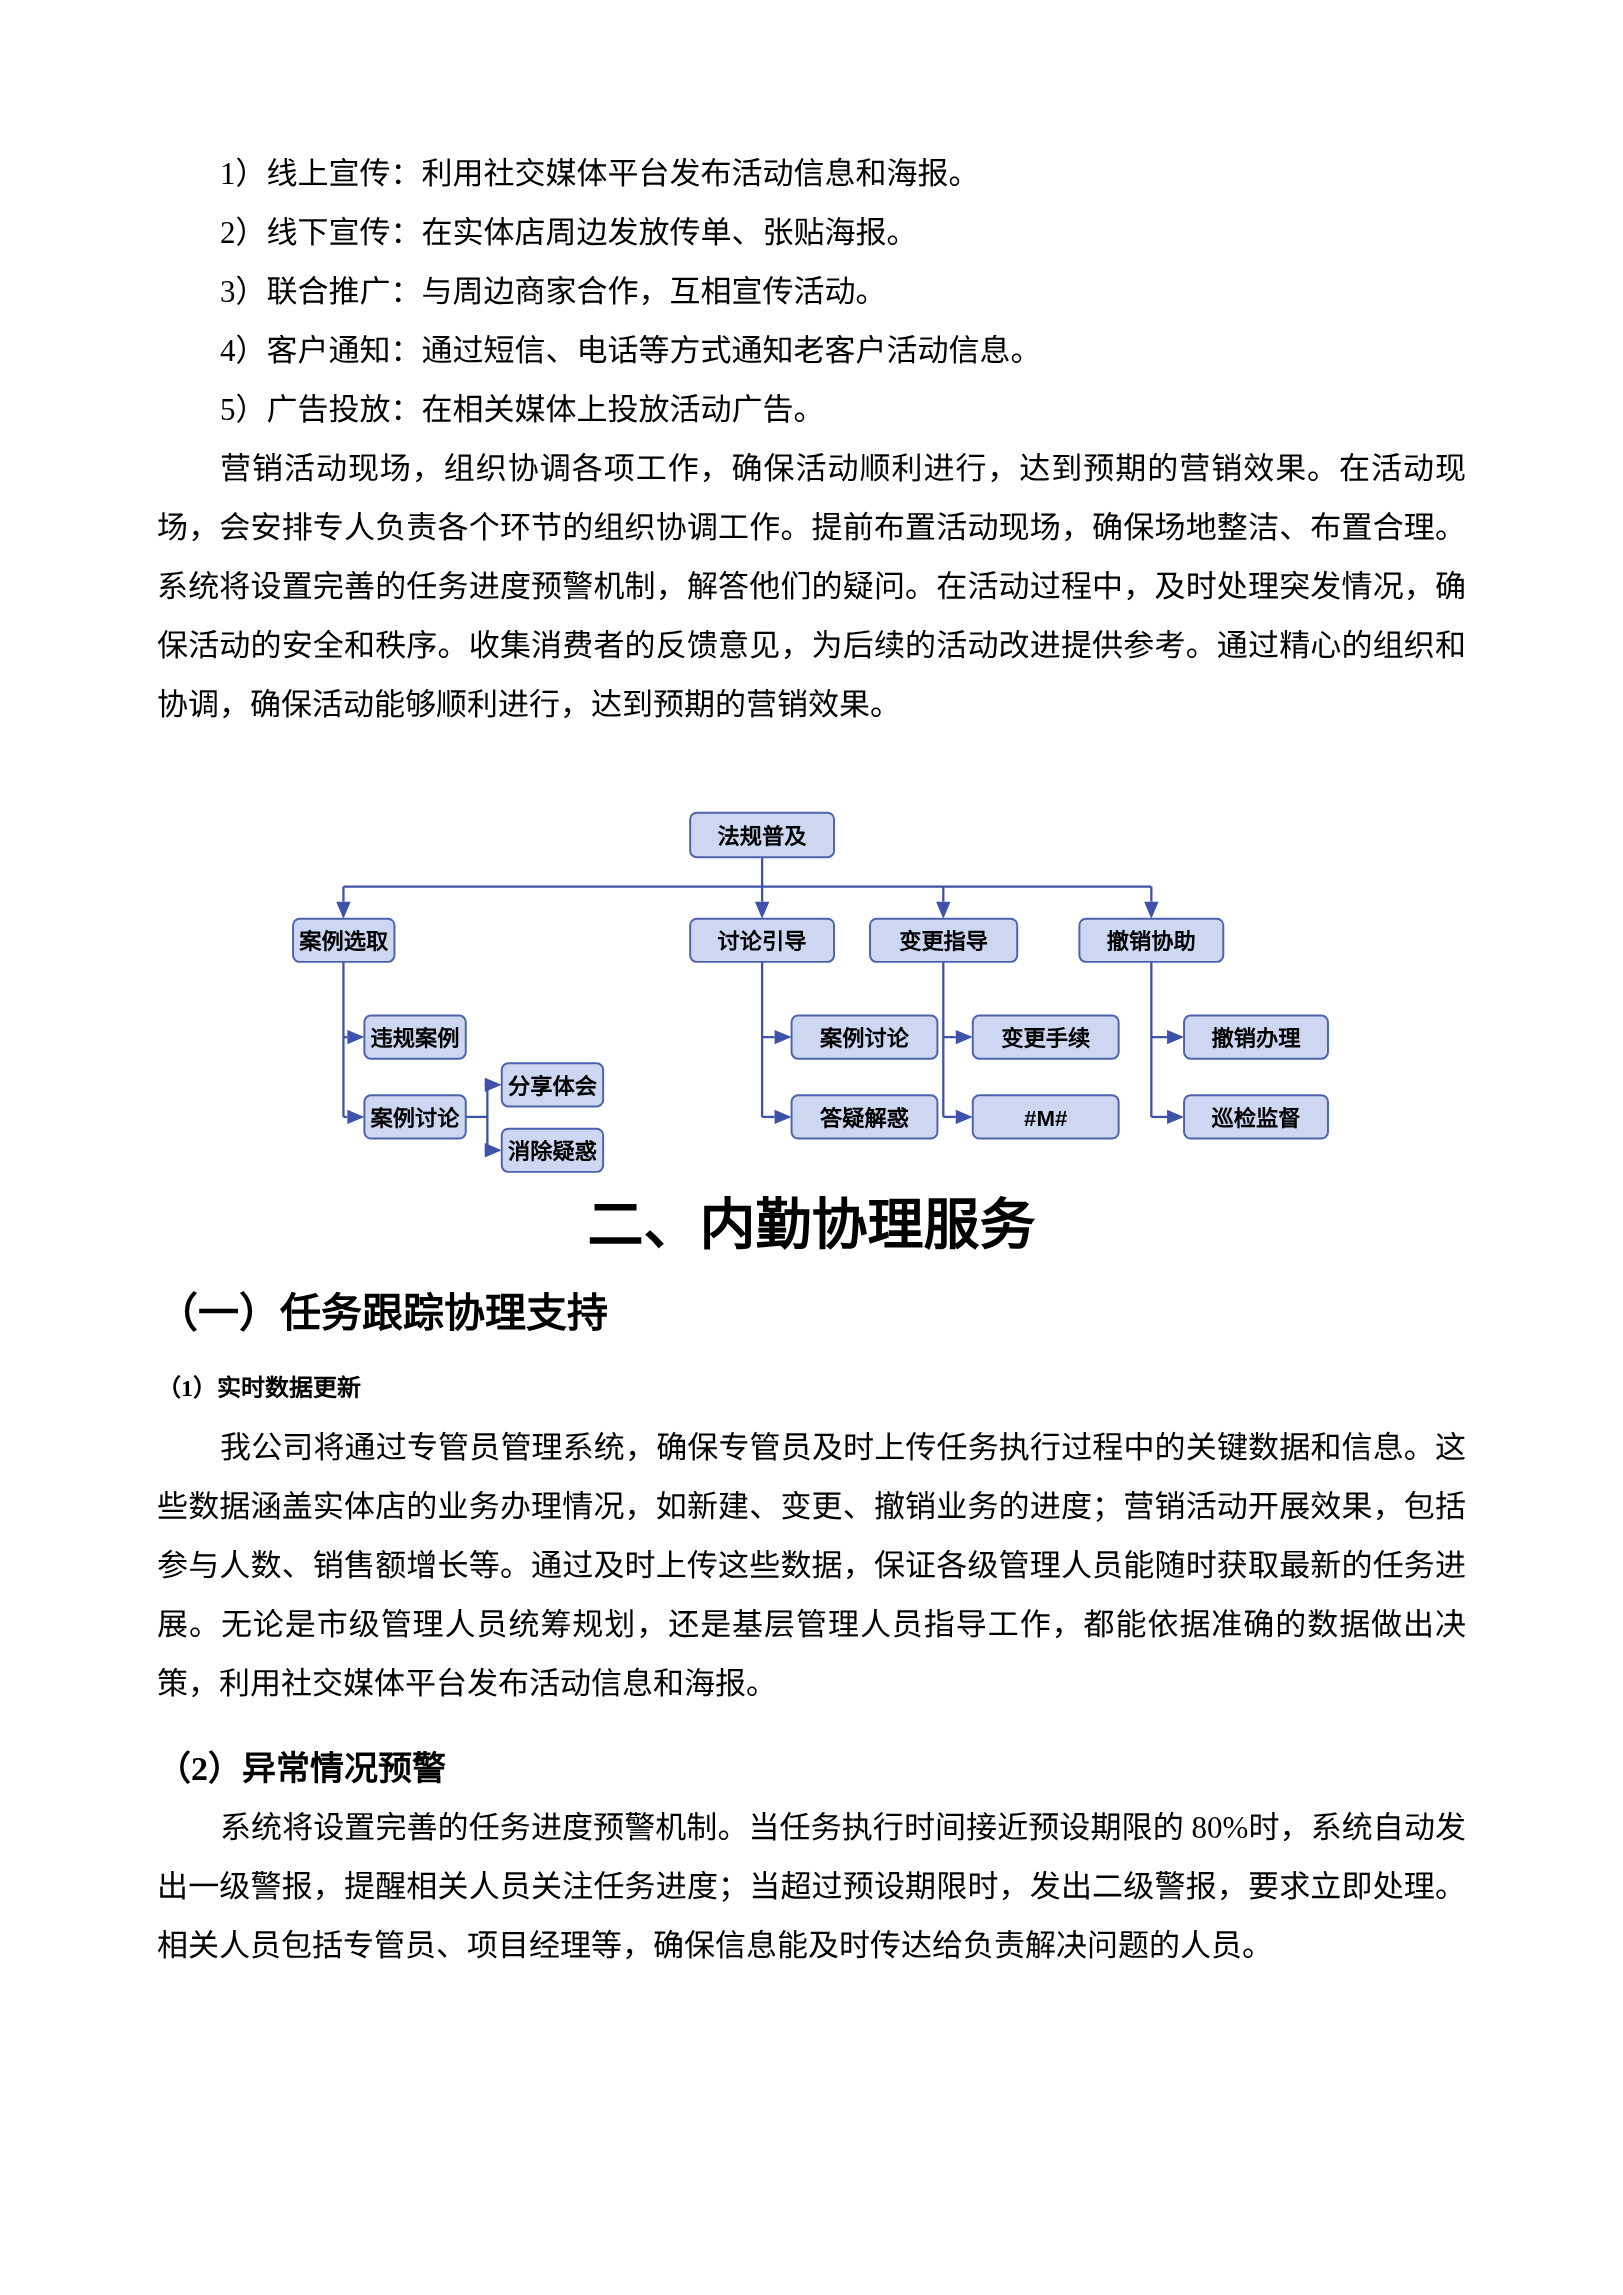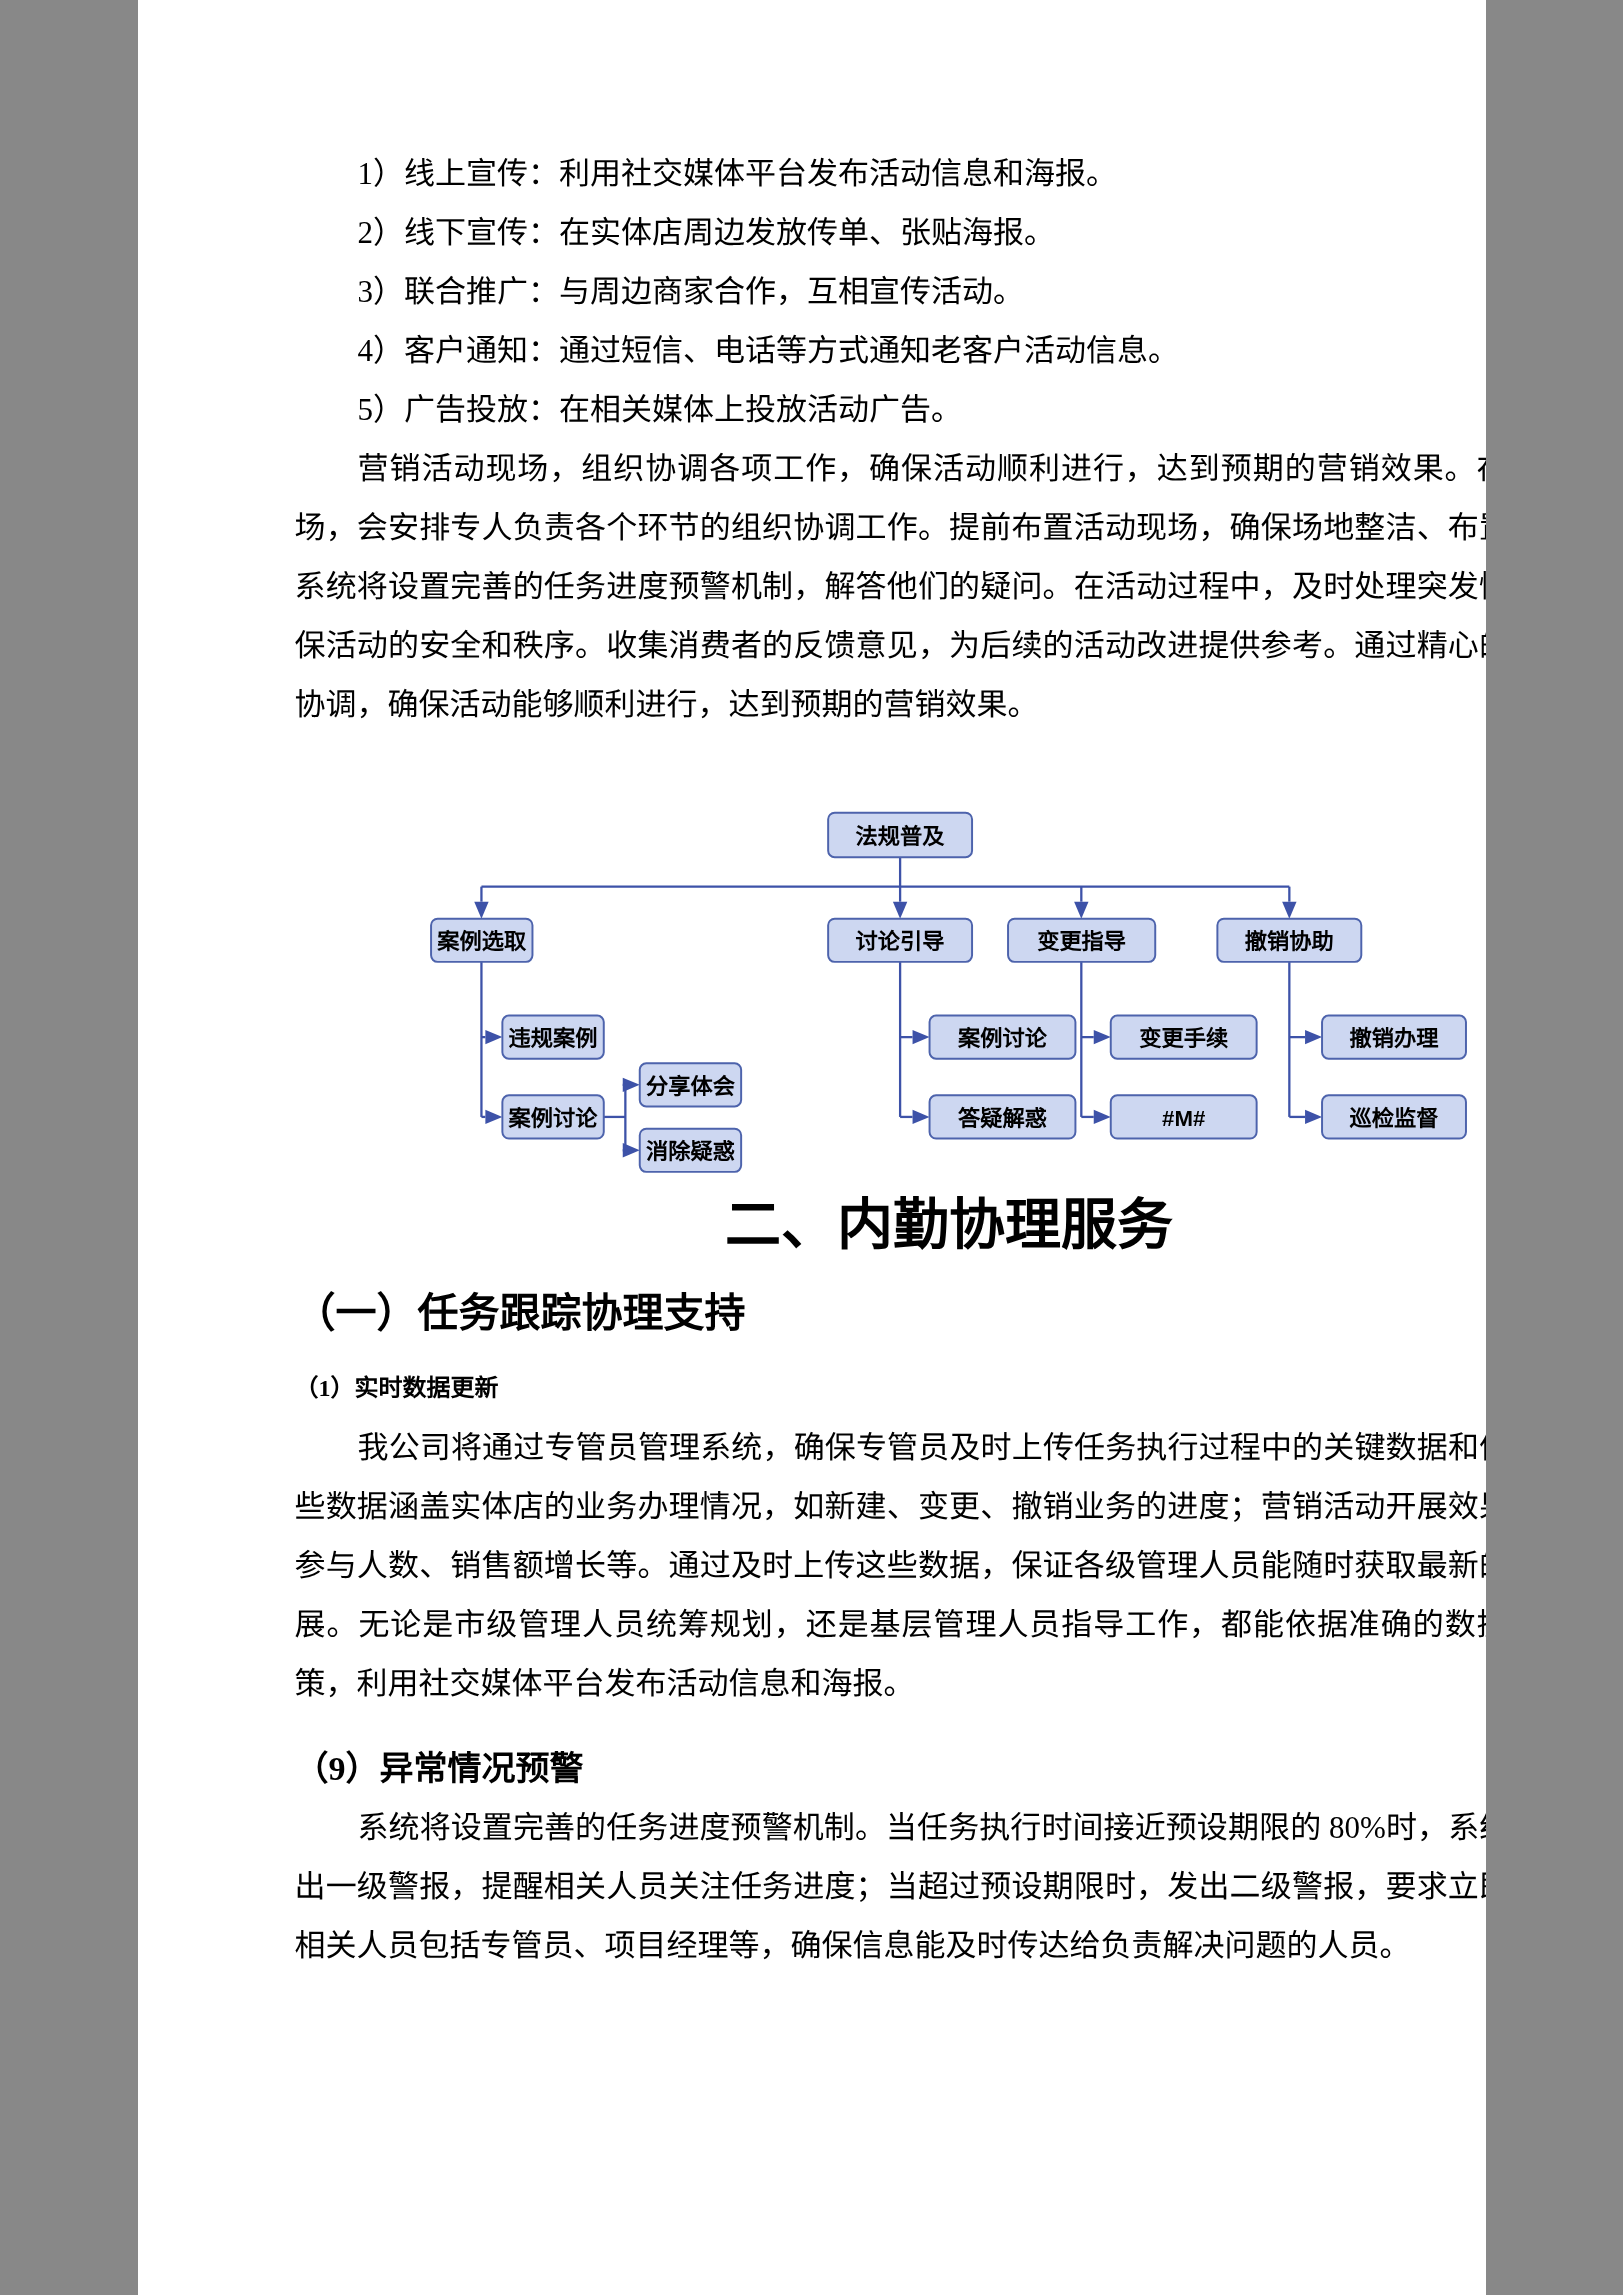--- a/index.html
+++ b/index.html
@@ -1,18 +1,18 @@
 <!DOCTYPE html>
 <html lang="zh-CN" style="font-size:10.5px"><head>
 <meta charset="utf-8">
 <style>
   html,body{margin:0;padding:0;background:#888;}
   .page{
     position:relative;
-    width:1348px;height:2295px;
+    width:1623px;height:2295px;
     background:#ffffff;
     margin:0 auto;
     overflow:hidden;
     font-family:"Liberation Serif","DejaVu Serif",serif;
     color:#000000;
     text-decoration:underline;
   }
   .content{
     position:absolute;
     left:157px;top:0;
@@ -180,19 +180,19 @@
 
     <h1 class="h-level2">二、内勤协理服务</h1>
 
     <h2 class="h-level2-1">（一）任务跟踪协理支持</h2>
 
 
     <h4 class="h-sub">（1）实时数据更新</h4>
 
     <p class="body-para">我公司将通过专管员管理系统，确保专管员及时上传任务执行过程中的关键数据和信息。这些数据涵盖实体店的业务办理情况，如新建、变更、撤销业务的进度；营销活动开展效果，包括参与人数、销售额增长等。通过及时上传这些数据，保证各级管理人员能随时获取最新的任务进展。无论是市级管理人员统筹规划，还是基层管理人员指导工作，都能依据准确的数据做出决策，利用社交媒体平台发布活动信息和海报。</p>
 
-    <h4 class="h-sub2">（9）异常情况预警</h4>
+    <h4 class="h-sub2">（2）异常情况预警</h4>
 
     <p class="body-para">系统将设置完善的任务进度预警机制。当任务执行时间接近预设期限的 80%时，系统自动发出一级警报，提醒相关人员关注任务进度；当超过预设期限时，发出二级警报，要求立即处理。相关人员包括专管员、项目经理等，确保信息能及时传达给负责解决问题的人员。</p>
 
   </div>
 </div>
 
 
 </body></html>

